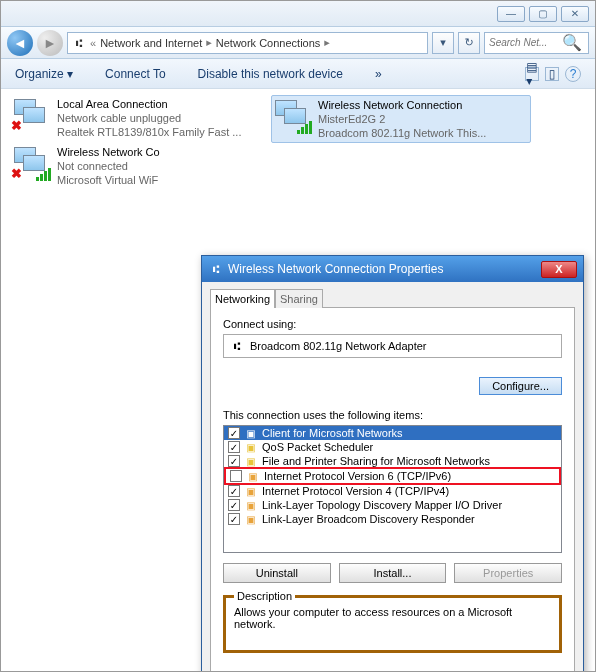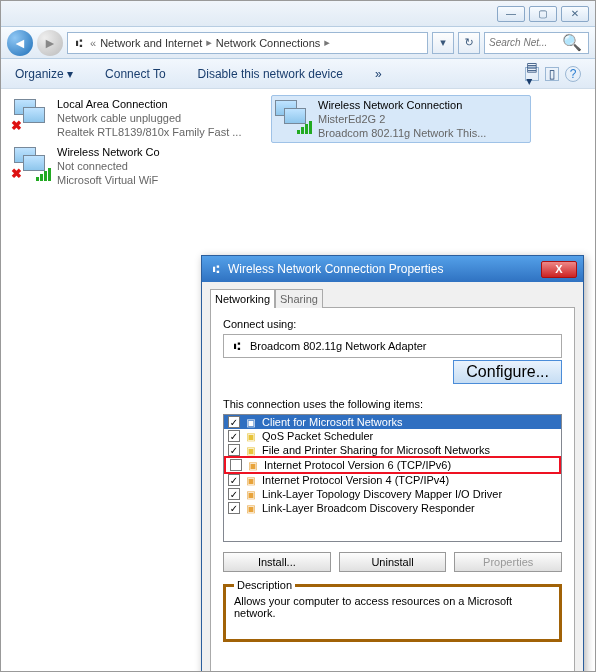--- a/index.html
+++ b/index.html
@@ -35,21 +35,21 @@
   .dialog{position:absolute;left:200px;top:166px;width:383px;height:495px;border:1px solid #2b5e9c;background:#f0f0f0;box-shadow:2px 2px 8px rgba(0,0,0,.3);}
   .dlg-title{height:26px;background:linear-gradient(#54a0e8,#2f72c1);display:flex;align-items:center;padding:0 6px;color:#fff;font-size:12px;}
   .dlg-title .t{flex:1;}
   .dlg-title .ico{width:16px;height:16px;margin-right:4px;display:flex;align-items:center;justify-content:center;font-size:11px;}
   .dlg-close{width:36px;height:17px;background:linear-gradient(#e88,#c22);border:1px solid #a11;border-radius:2px;color:#fff;display:flex;align-items:center;justify-content:center;font-size:11px;font-weight:bold;}
   .tabs{display:flex;margin:6px 8px 0 8px;position:relative;top:1px;}
   .tab{padding:3px 4px;font-size:11px;border:1px solid #aaa;background:#f0f0f0;color:#666;border-bottom:none;}
   .tab.active{background:#fff;color:#000;position:relative;z-index:2;}
   .tabbody{margin:0 8px 8px 8px;background:#fff;border:1px solid #aaa;padding:10px 12px;height:410px;font-size:11px;color:#000;}
   .field{border:1px solid #aaa;padding:4px 6px;margin-top:4px;display:flex;align-items:center;gap:6px;}
-  .cfgbtn{float:right;margin-top:2px;border:1px solid #4b8cd8;background:linear-gradient(#eaf3fd,#c6ddf3);padding:2px 12px;font-size:16px;}
+  .cfgbtn{float:right;margin-top:19px;border:1px solid #4b8cd8;background:linear-gradient(#eaf3fd,#c6ddf3);padding:2px 12px;font-size:11px;}
   .items{border:1px solid #7a9;margin-top:4px;height:128px;overflow:hidden;border-color:#828790;}
   .item{display:flex;align-items:center;gap:4px;padding:1px 4px;font-size:11px;white-space:nowrap;}
   .item.sel{background:#2f6fc1;color:#fff;}
   .item.hl{border:2px solid #e12;margin:-1px 0;}
   .chk{width:12px;height:12px;border:1px solid #777;background:#fff;display:flex;align-items:center;justify-content:center;font-size:10px;color:#000;flex-shrink:0;}
   .micon{width:14px;height:12px;flex-shrink:0;display:flex;align-items:center;justify-content:center;font-size:10px;}
   .btnrow{display:flex;gap:8px;margin-top:10px;}
   .btn{flex:1;border:1px solid #999;background:linear-gradient(#fdfdfd,#e0e0e0);padding:3px 0;text-align:center;font-size:11px;}
   .btn.dis{color:#999;}
   .group{border:3px solid #a16207;margin-top:12px;padding:8px;position:relative;}
@@ -201,22 +201,22 @@
     <span class="micon" style="color:#e8a33a">▣</span>
     <span>Link-Layer Topology Discovery Mapper I/O Driver</span>
           </div>
           <div class="item">
             <span class="chk">✓</span>
     <span class="micon" style="color:#e8a33a">▣</span>
     <span>Link-Layer Broadcom Discovery Responder</span>
           </div>
         </div>
       <div class="btnrow">
+        <div class="btn">Uninstall</div>
         <div class="btn">Install...</div>
-        <div class="btn">Uninstall</div>
         <div class="btn dis">Properties</div>
       </div>
       <div class="group">
         <span class="gl">Description</span>
         <div>Allows your computer to access resources on a Microsoft network.</div>
         <div style="height:12px"></div>
       </div>
     </div>
 
   </div>

